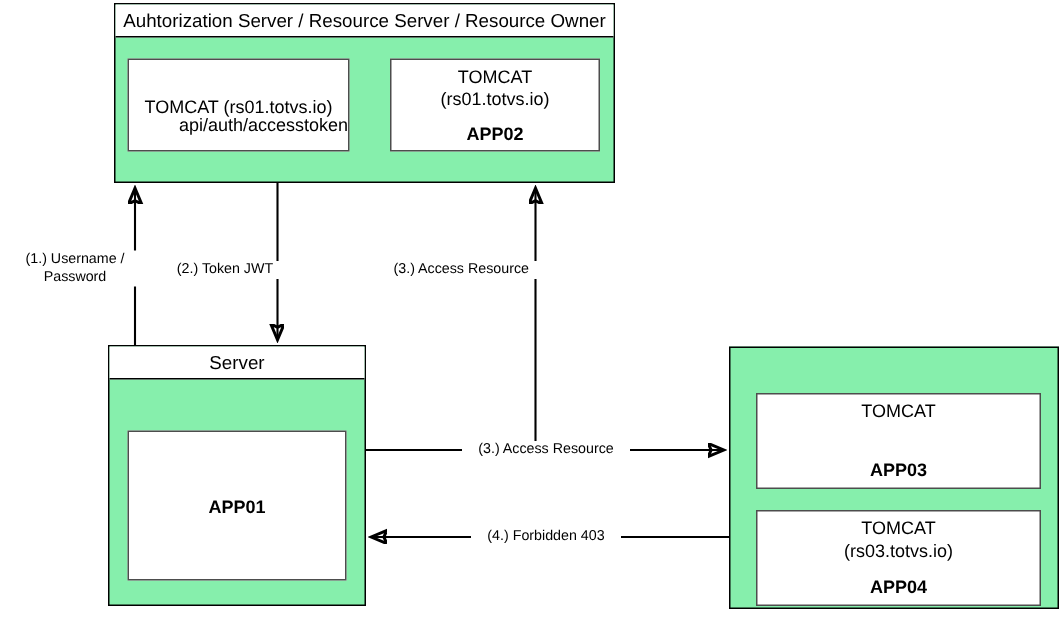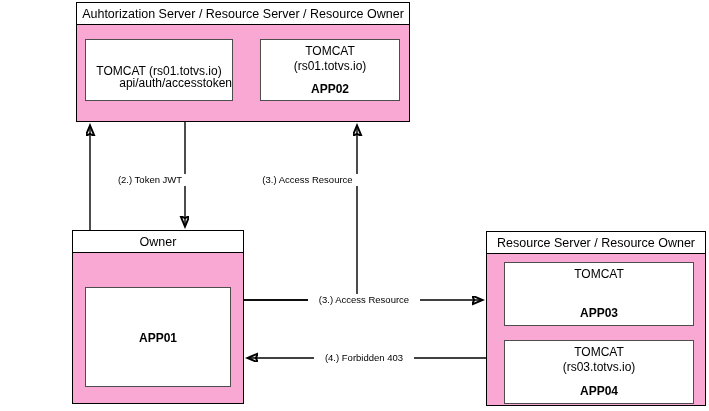--- a/index.html
+++ b/index.html
@@ -15,21 +15,21 @@
     position: relative;
     width: 709px;
     height: 411px;
     background: #ffffff;
     overflow: hidden;
   }
   .box {
     position: absolute;
     box-sizing: border-box;
     border: 1.5px solid #000000;
-    background: #f9a8d4;
+    background: #86efac;
   }
   .inner-box {
     position: absolute;
     box-sizing: border-box;
     border: 1.2px solid #4d4d4d;
     background: #ffffff;
   }
   .container-title {
     position: absolute;
     box-sizing: border-box;
@@ -94,29 +94,28 @@
     </div>
 
     <div class="inner-box" style="left:183px; top:36px; width:140px; height:62px;">
       <div class="cell-text" style="top:4px;">TOMCAT</div>
       <div class="cell-text" style="top:19px;">(rs01.totvs.io)</div>
       <div class="cell-text bold" style="top:42px;">APP02</div>
     </div>
   </div>
 
   <div class="box" style="left:72px; top:230px; width:172px; height:174px;">
-    <div class="container-title">Owner</div>
+    <div class="container-title">Server</div>
 
     <div class="inner-box" style="left:12px; top:56px; width:146px; height:100px;">
       <div class="cell-text bold" style="top:43px;">APP01</div>
     </div>
   </div>
 
   <div class="box" style="left:486px; top:231px; width:220px; height:175px;">
-    <div class="container-title">Resource Server / Resource Owner</div>
 
     <div class="inner-box" style="left:17px; top:30px; width:190px; height:64px;">
       <div class="cell-text" style="top:4px;">TOMCAT</div>
       <div class="cell-text bold" style="top:43px;">APP03</div>
     </div>
 
     <div class="inner-box" style="left:17px; top:108px; width:190px; height:64px;">
       <div class="cell-text" style="top:4px;">TOMCAT</div>
       <div class="cell-text" style="top:19px;">(rs03.totvs.io)</div>
       <div class="cell-text bold" style="top:43px;">APP04</div>
@@ -144,20 +143,24 @@
 
     <g>
       <line x1="244" y1="300" x2="482" y2="300" marker-end="url(#arrow-end)"></line>
     </g>
 
     <g>
       <line x1="486" y1="358" x2="248" y2="358" marker-end="url(#arrow-end)"></line>
     </g>
   </svg>
 
+  <div class="edge-label" style="left:4px; top:167px; width:88px;">
+    <div>(1.) Username /</div>
+    <div>Password</div>
+  </div>
 
   <div class="edge-label" style="left:108px; top:174px; width:80px;">
     <div>(2.) Token JWT</div>
   </div>
 
   <div class="edge-label" style="left:253px; top:174px; width:105px;">
     <div>(3.) Access Resource</div>
   </div>
 
   <div class="edge-label" style="left:308px; top:294px; width:108px;">

